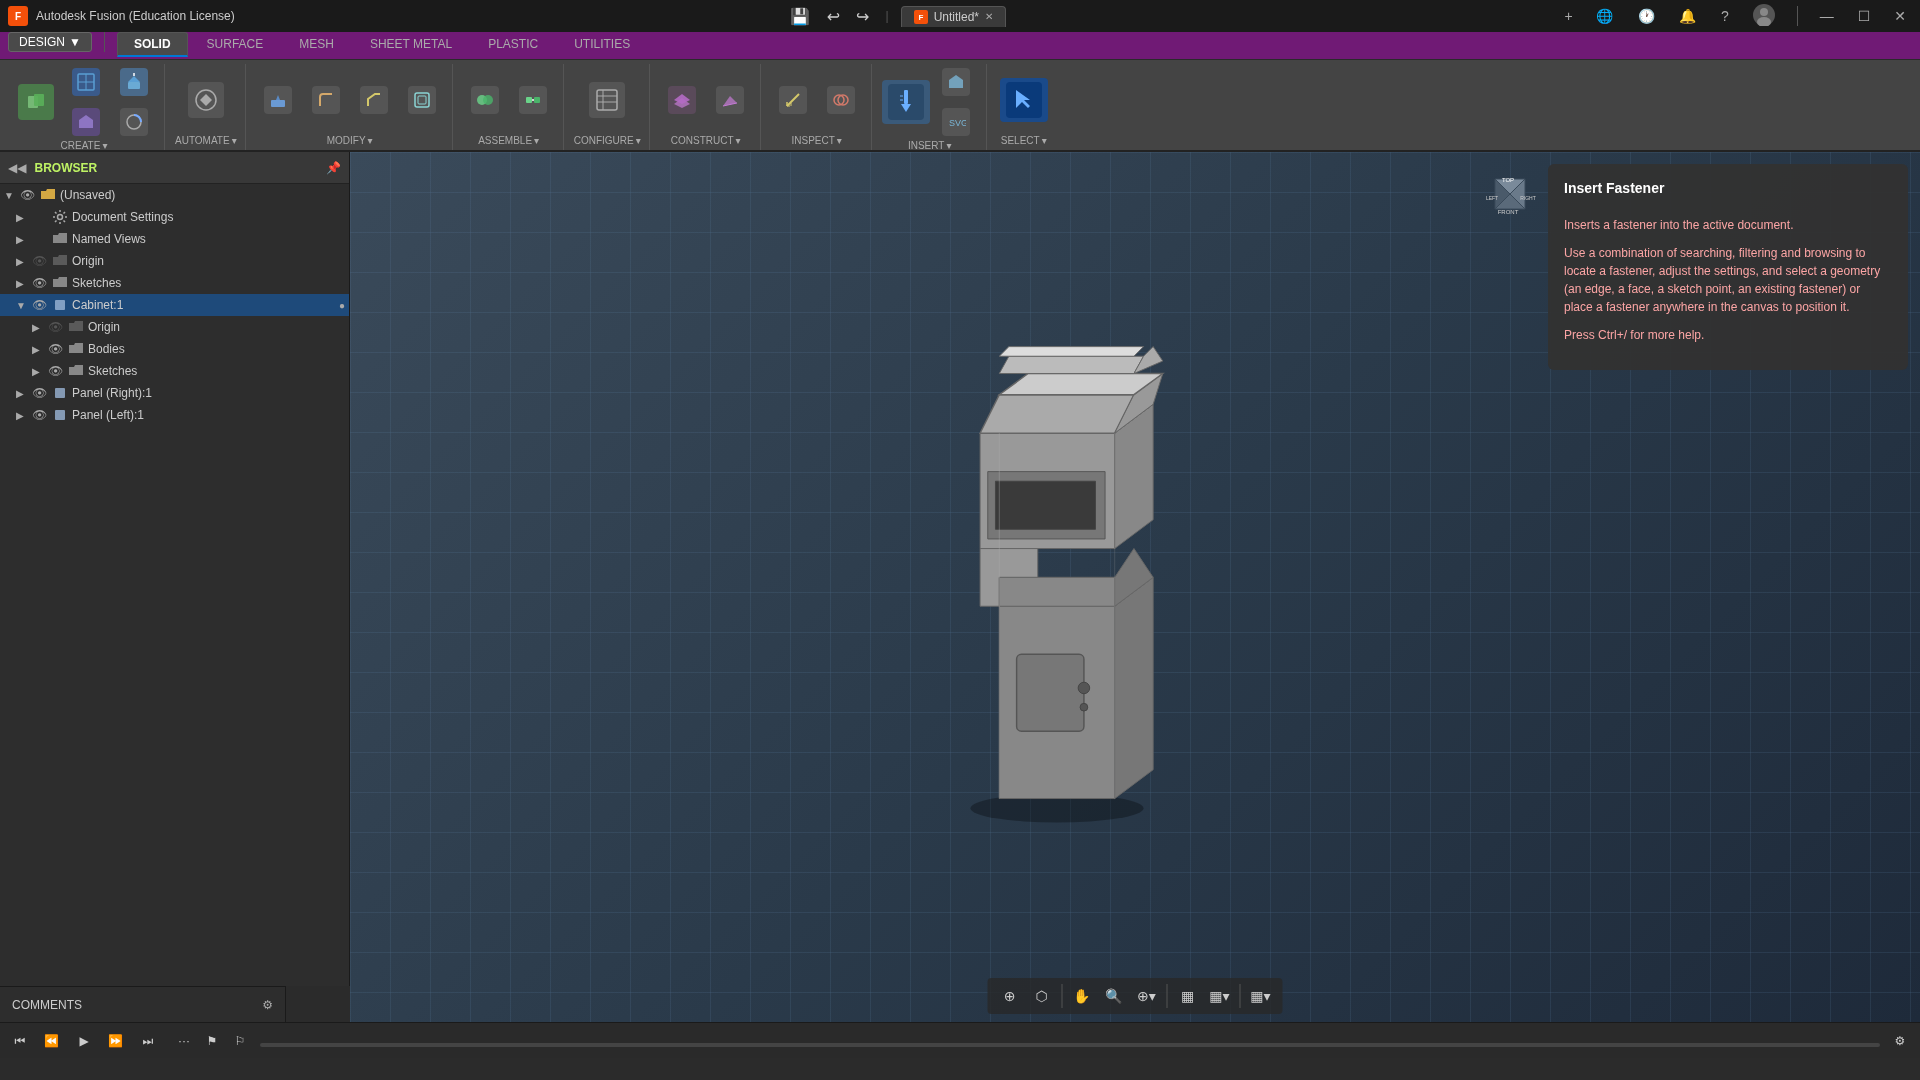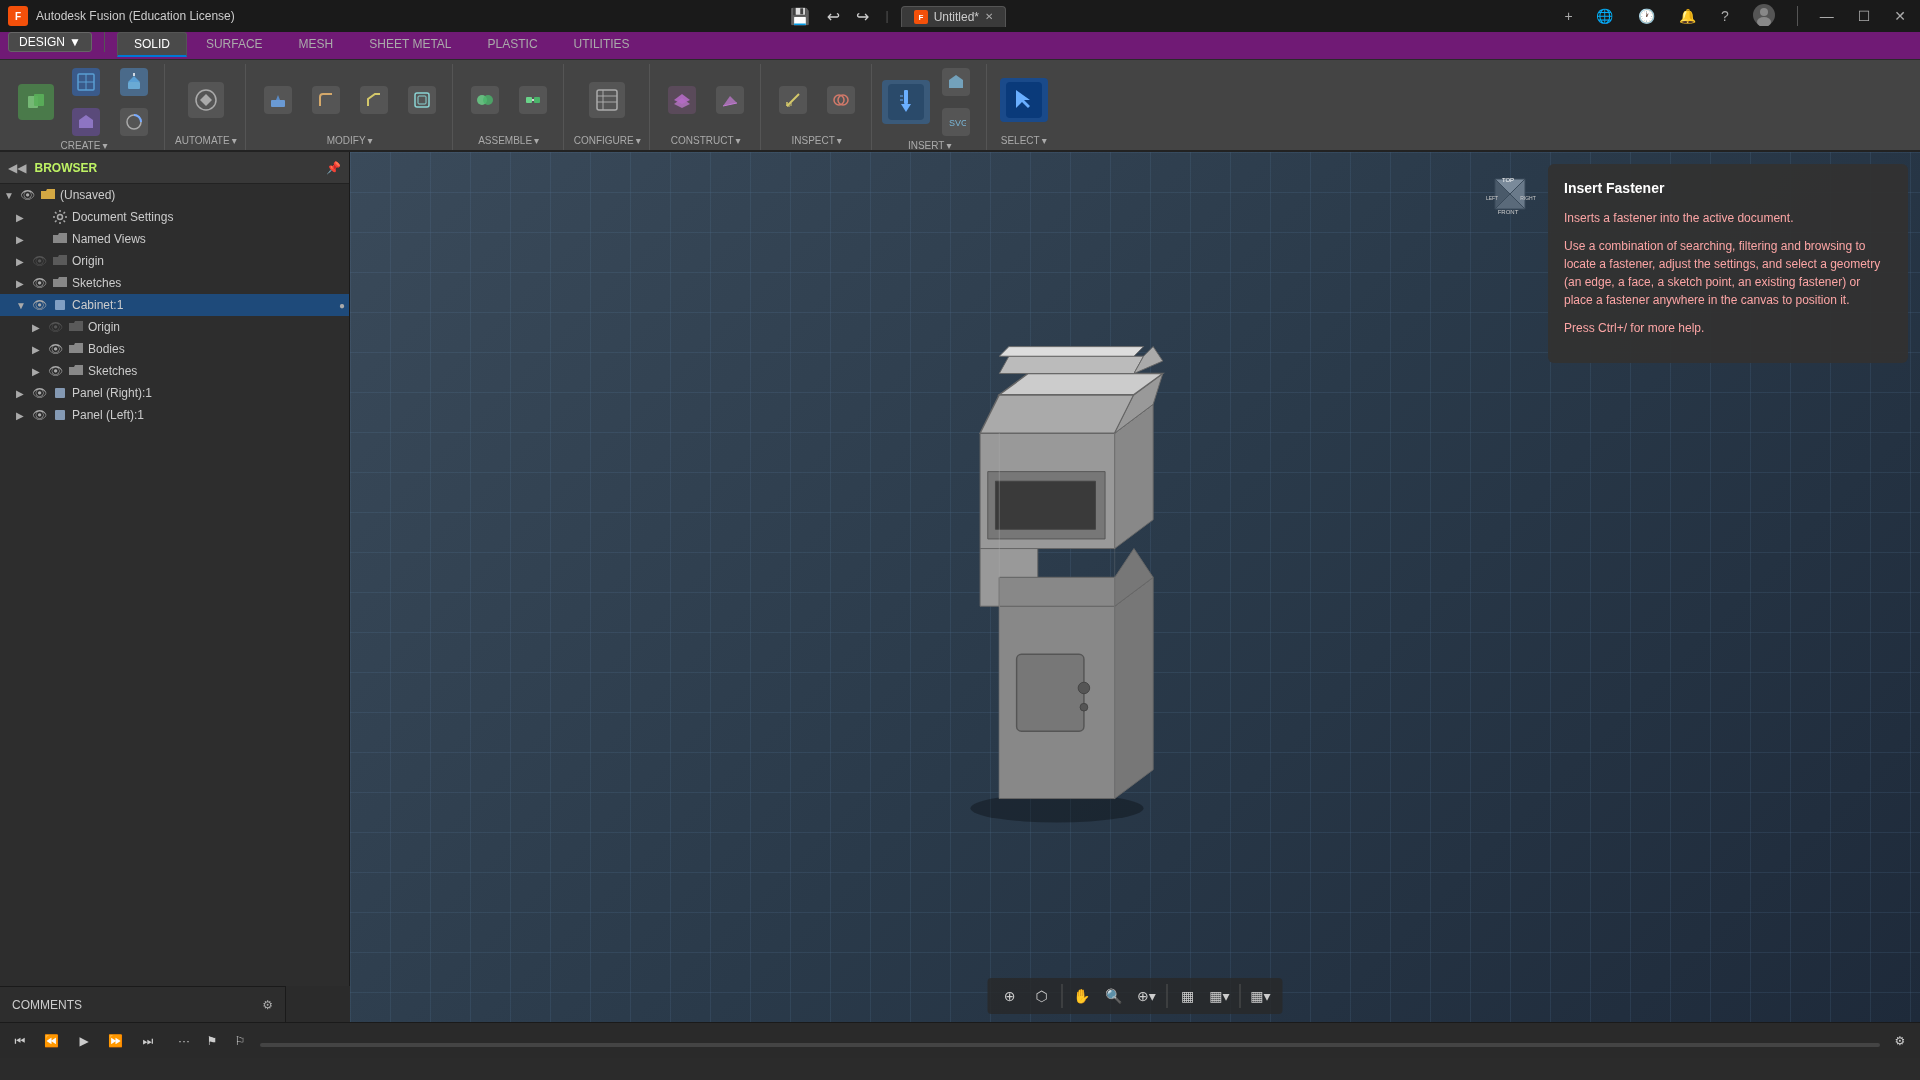--- a/index.html
+++ b/index.html
@@ -244,21 +244,21 @@
       right: 12px;
       width: 360px;
       background: rgba(50,50,50,0.95);
       border-radius: 6px;
       padding: 16px;
       color: #eee;
     }
     #tooltip-panel h3 {
       font-size: 14px;
       font-weight: bold;
-      margin-bottom: 13px;
+      margin-bottom: 20px;
       color: #fff;
     }
     #tooltip-panel p {
       font-size: 12px;
       line-height: 1.5;
       color: #fca5a5;
       margin-bottom: 10px;
     }
 
     
@@ -349,21 +349,21 @@
       height: 60px;
     }
 
     
     .model-svg {
       width: 100%;
       height: 100%;
     }
 
     
-    .solid-tab { color: #5db8ff; border-bottom: 2px solid #5db8ff; }
+    .solid-tab { color: #5db8ff; border-bottom: 2px solid #5db8ff; font-weight: bold; }
 
     #workspace {
       display: flex;
       flex: 1;
     }
 
     .tree-indent-1 { padding-left: 16px; }
     .tree-indent-2 { padding-left: 32px; }
 
     .ribbon-header-row {

